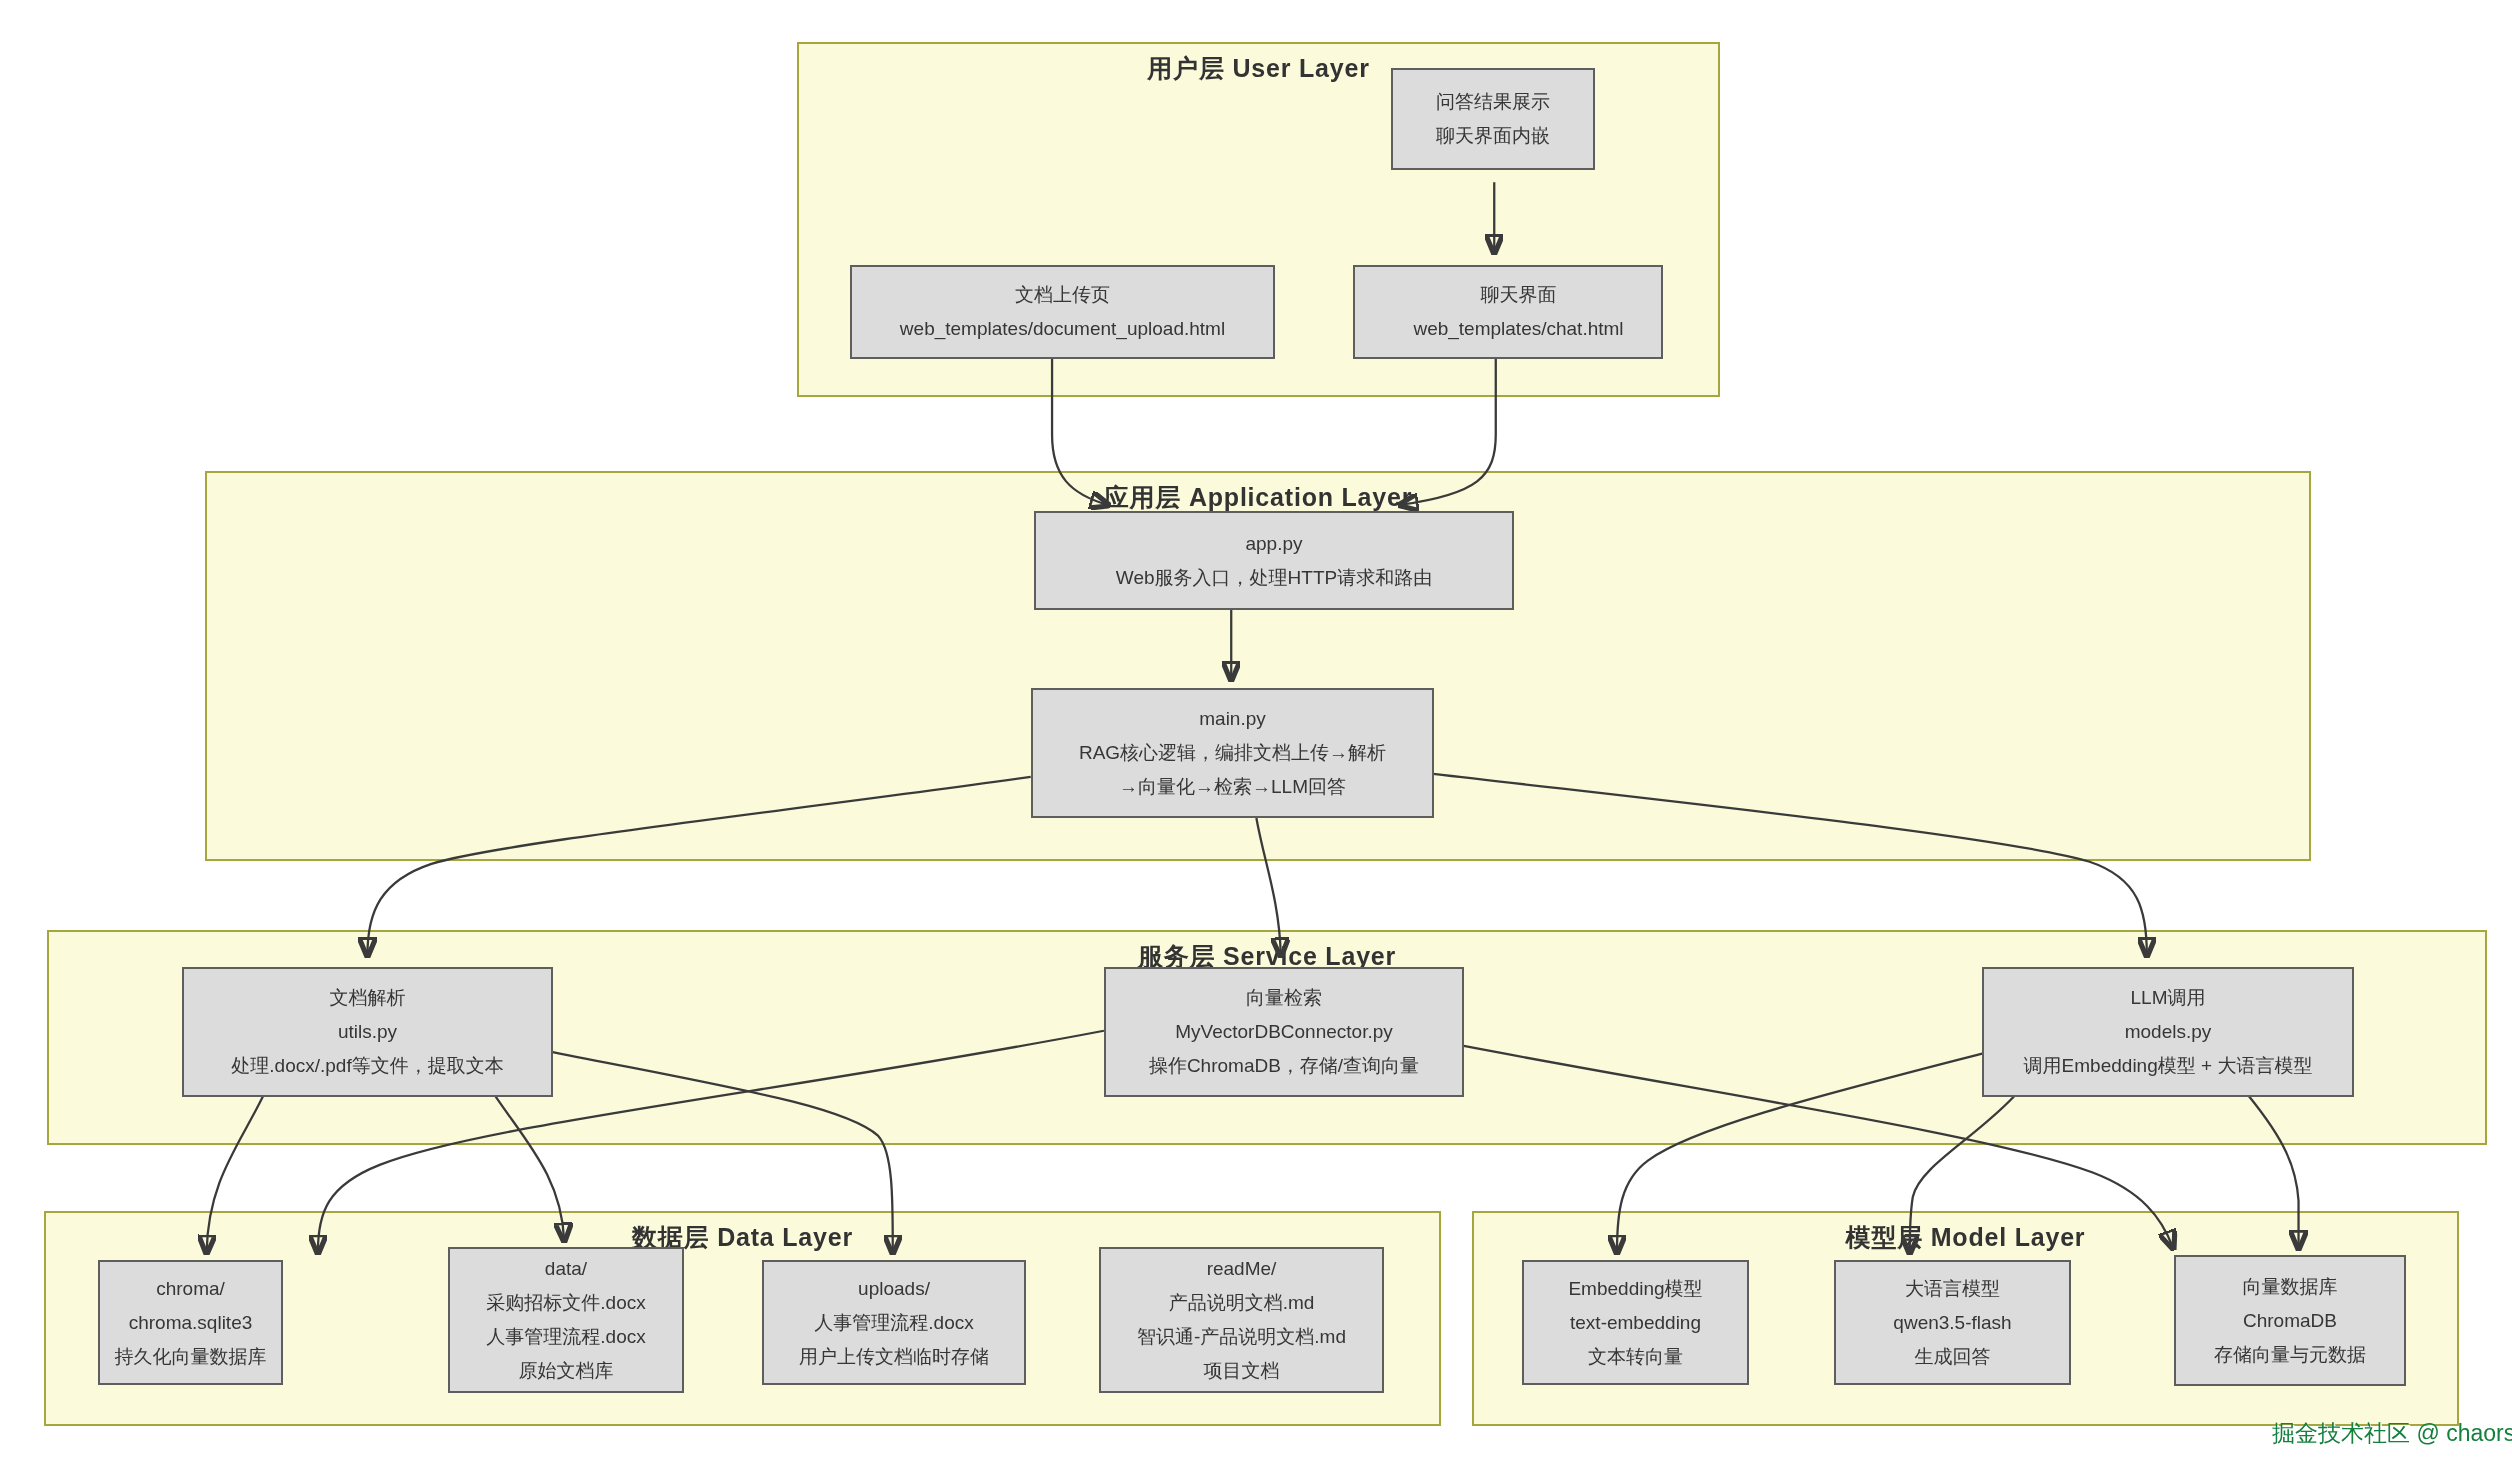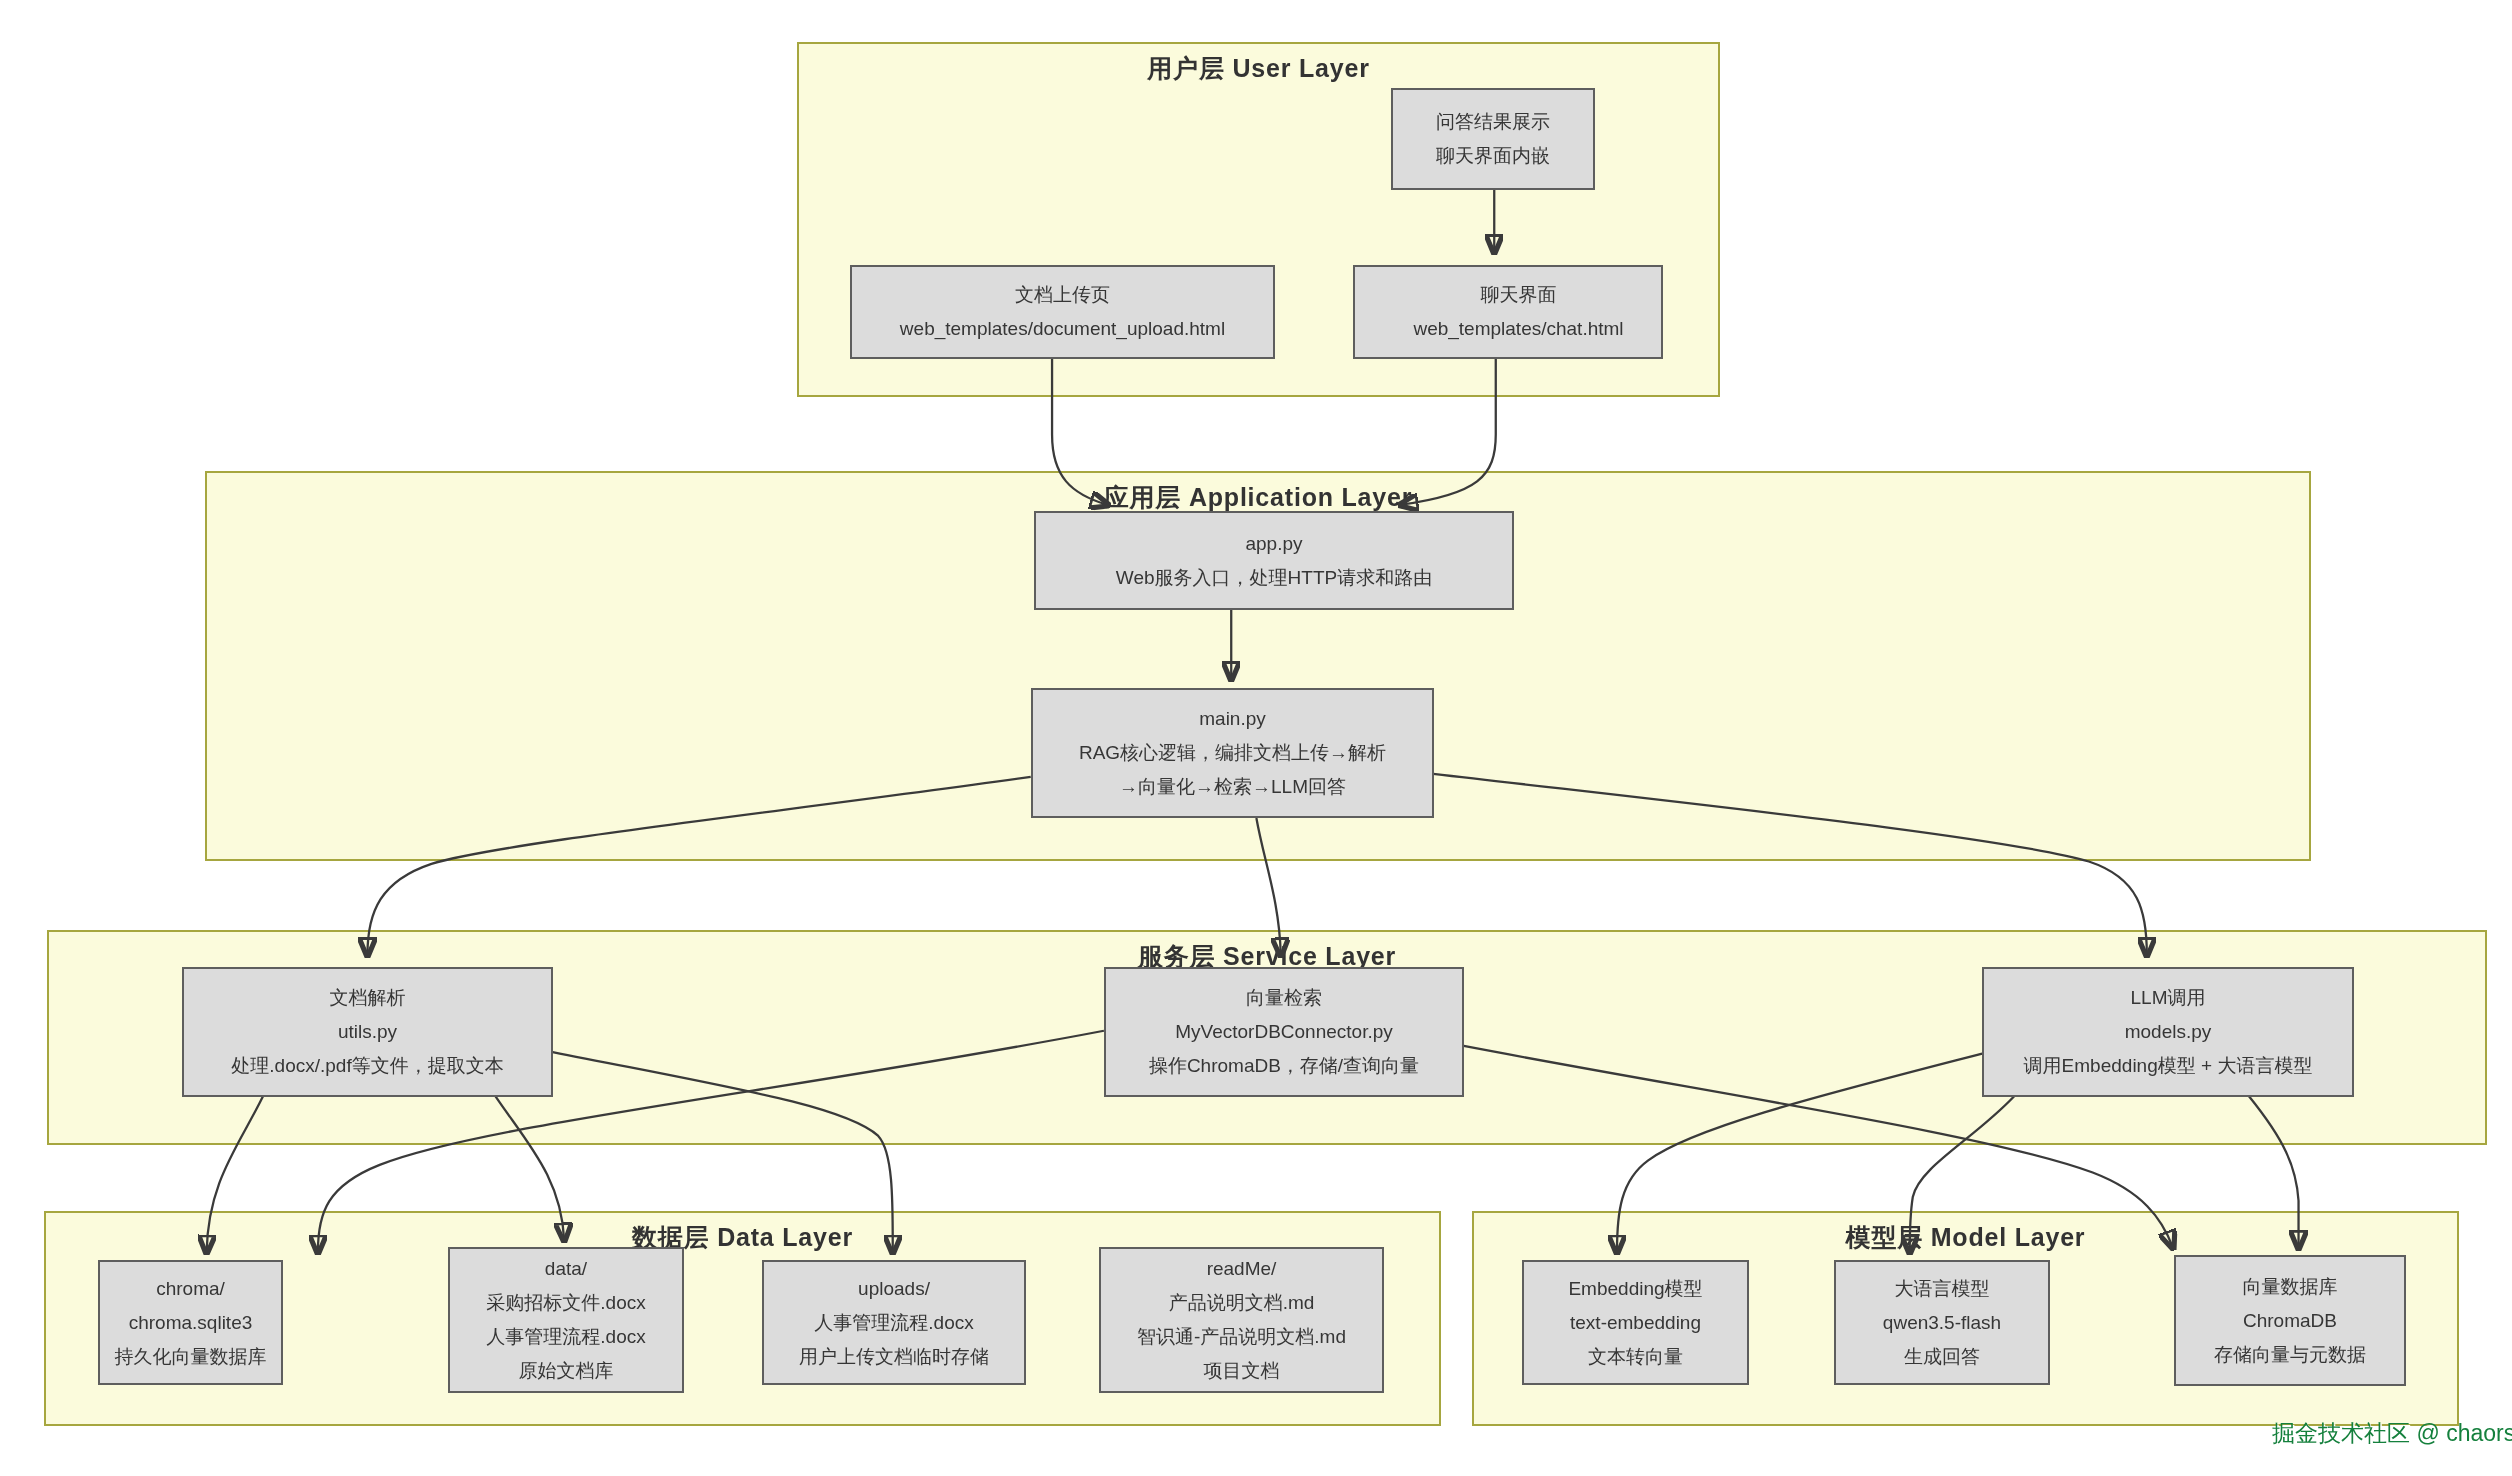--- a/index.html
+++ b/index.html
@@ -101,21 +101,21 @@
     <path d="M345,1438 C312,1505 273,1550 271,1642" marker-end="url(#arrow)"></path>
     <path d="M650,1438 C692,1500 736,1545 740,1626" marker-end="url(#arrow)"></path>
     <path d="M725,1380 C950,1425 1108,1450 1152,1490 C1172,1512 1171,1578 1171,1642" marker-end="url(#arrow)"></path>
     <path d="M1448,1352 C1040,1430 630,1475 498,1528 C430,1555 417,1590 417,1642" marker-end="url(#arrow)"></path>
     <path d="M1920,1372 C2250,1435 2610,1488 2745,1538 C2810,1563 2836,1598 2850,1636" marker-end="url(#arrow)"></path>
     <path d="M2600,1382 C2395,1435 2222,1478 2162,1522 C2126,1548 2121,1590 2121,1642" marker-end="url(#arrow)"></path>
     <path d="M2642,1438 C2588,1495 2518,1530 2509,1570 C2505,1595 2505,1618 2505,1642" marker-end="url(#arrow)"></path>
     <path d="M2950,1438 C2996,1495 3012,1530 3015,1575 L3015,1636" marker-end="url(#arrow)"></path>
   </svg>
 
-  <div class="node" style="left:1391px;top:88px;width:204px;height:102px;">
+  <div class="node" style="left:1391px;top:68px;width:204px;height:102px;">
     <div>问答结果展示</div>
     <div>聊天界面内嵌</div>
   </div>
   <div class="node" style="left:850px;top:265px;width:425px;height:94px;">
     <div>文档上传页</div>
     <div>web_templates/document_upload.html</div>
   </div>
   <div class="node" style="left:1353px;top:265px;width:310px;height:94px;padding-left:21px;">
     <div>聊天界面</div>
     <div>web_templates/chat.html</div>
@@ -168,21 +168,21 @@
     <div>产品说明文档.md</div>
     <div>智识通-产品说明文档.md</div>
     <div>项目文档</div>
   </div>
 
   <div class="node" style="left:1522px;top:1260px;width:227px;height:125px;">
     <div>Embedding模型</div>
     <div>text-embedding</div>
     <div>文本转向量</div>
   </div>
-  <div class="node" style="left:1834px;top:1260px;width:216px;height:125px;">
+  <div class="node" style="left:1834px;top:1260px;width:237px;height:125px;">
     <div>大语言模型</div>
     <div>qwen3.5-flash</div>
     <div>生成回答</div>
   </div>
   <div class="node" style="left:2174px;top:1255px;width:232px;height:131px;">
     <div>向量数据库</div>
     <div>ChromaDB</div>
     <div>存储向量与元数据</div>
   </div>
 

